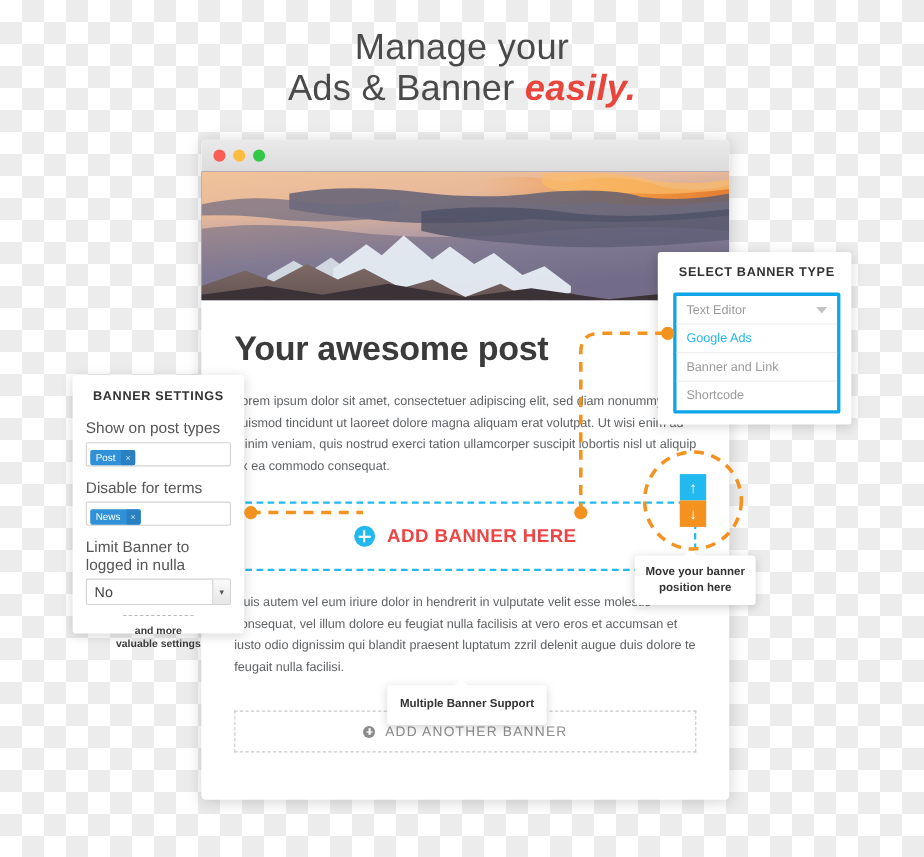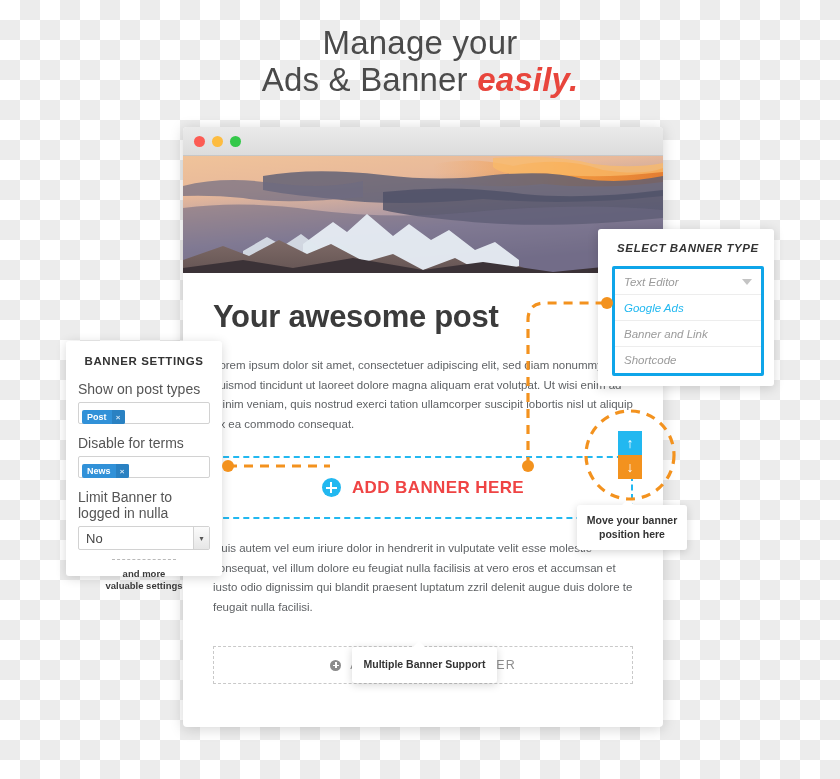--- a/index.html
+++ b/index.html
@@ -148,21 +148,20 @@
     margin-bottom: 14px;
   }
   .bs-label { font-size: 14px; color: #555; margin-bottom: 5px; }
   .tag-box {
     border: 1px solid #d2d2d2;
     border-radius: 2px;
     height: 22px;
     padding: 3px;
     margin-bottom: 11px;
     background: #fff;
-    font-weight: bold;
   }
   .tag {
     display: inline-flex; align-items: stretch;
     height: 14px; border-radius: 2px; overflow: hidden;
     background: #3191d8;
   }
   .tag-text {
     color: #fff; font-size: 9px; padding: 0 5px;
     display: flex; align-items: center;
   }
@@ -196,21 +195,20 @@
 
   
   #banner-type {
     position: absolute;
     left: 598px; top: 229px;
     width: 176px; height: 157px;
     background: #fff;
     border-radius: 3px;
     box-shadow: 0 2px 11px rgba(0,0,0,.16);
     padding: 13px 10px 0 14px;
-    font-style: italic;
   }
   #bt-title {
     text-align: center; font-size: 11.5px; font-weight: 700;
     color: #333; letter-spacing: .6px; margin-bottom: 12px;
   }
   #bt-list { border: 3px solid #0ea5e9; border-radius: 2px; }
   .bt-item {
     height: 26px; display: flex; align-items: center;
     padding: 0 9px; font-size: 11.5px; color: #9b9b9b;
     border-bottom: 1px solid #ededed;
@@ -242,21 +240,21 @@
     background: #fff;
     border-radius: 3px;
     box-shadow: 0 2px 9px rgba(0,0,0,.17);
     font-size: 10.5px; font-weight: 700; color: #333;
     text-align: center; line-height: 13.5px;
   }
   #tip-move {
     left: 577px; top: 505px; width: 110px; padding: 9px 7px;
   }
   #tip-multi {
-    left: 352px; top: 647px; width: 145px; padding: 11px 7px;
+    left: 352px; top: 623px; width: 145px; padding: 11px 7px;
   }
   .tip-arrow {
     position: absolute; top: -6px;
     width: 0; height: 0;
     border-left: 7px solid transparent;
     border-right: 7px solid transparent;
     border-bottom: 7px solid #fff;
   }
   #tip-move .tip-arrow  { left: 44px; }
   #tip-multi .tip-arrow { left: 60px; }

